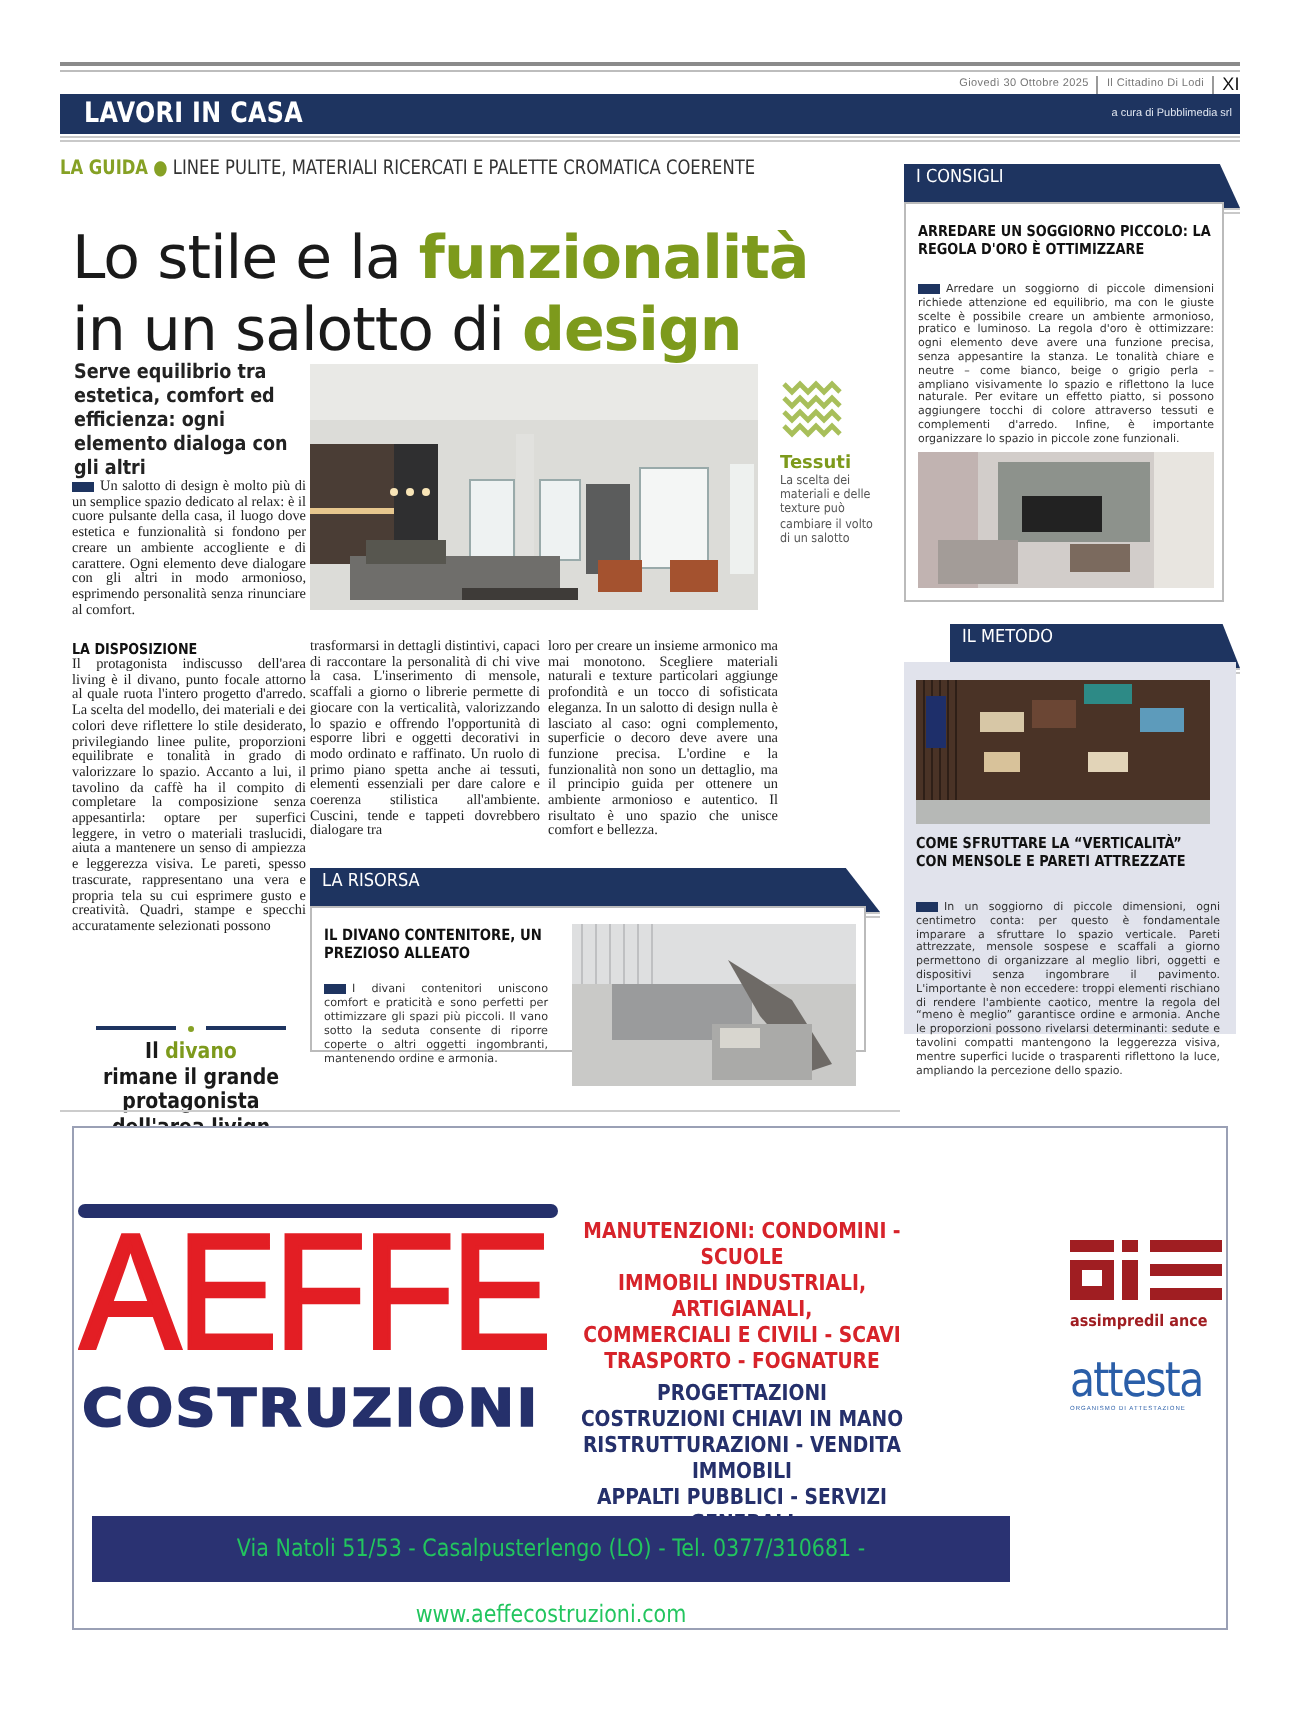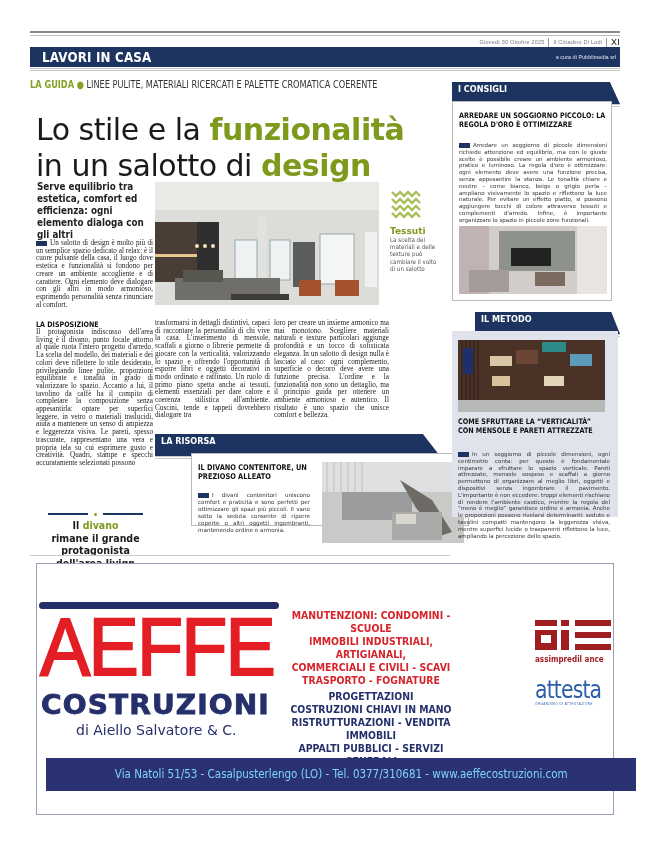--- a/index.html
+++ b/index.html
@@ -50,26 +50,26 @@
 
   
   .pullquote { left: 37px; top: 511px; width: 117px; text-align: center; }
   .pq-rule { display: flex; align-items: center; justify-content: center; gap: 6px; height: 6px; }
   .pq-rule .ln { width: 40px; height: 1.5px; background: #1e3460; }
   .pq-rule .dt { width: 3px; height: 3px; border-radius: 50%; background: #86a125; }
   .pq-text { font-family: "DejaVu Sans", sans-serif; font-size: 11px; line-height: 12.5px; font-weight: bold; color: #1a1a1a; margin: 3px 0; transform: scaleX(0.86); }
   .pq-text .hl { color: #7d9a1c; }
 
   
-  .ribbon { height: 22px; background: #1e3460; color: #fff; font-family: "DejaVu Sans", sans-serif; font-weight: bold; font-size: 9px; clip-path: polygon(0 0, 94% 0, 100% 100%, 0 100%); }
+  .ribbon { height: 22px; background: #1e3460; color: #fff; font-family: "DejaVu Sans", sans-serif; font-weight: normal; font-size: 9px; clip-path: polygon(0 0, 94% 0, 100% 100%, 0 100%); }
   .ribbon span { position: absolute; left: 6px; top: 2px; transform: scaleX(0.9); transform-origin: left; }
   .ribbon-under { height: 3px; background: repeating-linear-gradient(to bottom, #c9c9c9 0, #c9c9c9 1px, #fff 1px, #fff 2px); }
 
   .risorsa { left: 155px; top: 434px; width: 285px; }
-  .risorsa-box { position: absolute; left: 155px; top: 453px; width: 278px; height: 73px; border: 1px solid #bbb; background: #fff; margin-left: 36px; }
+  .risorsa-box { position: absolute; left: 155px; top: 453px; width: 278px; height: 73px; border: 1px solid #bbb; background: #fff; }
   .risorsa-title { position: absolute; left: 6px; top: 9px; font-family: "DejaVu Sans", sans-serif; font-weight: bold; font-size: 7.8px; line-height: 9px; color: #111; transform: scaleX(0.85); transform-origin: left; width: 140px; }
   .risorsa-body { position: absolute; left: 6px; top: 38px; width: 112px; font-family: "DejaVu Sans", sans-serif; font-size: 5.6px; line-height: 7px; color: #333; text-align: justify; }
   .risorsa-img { position: absolute; left: 130px; top: 8px; width: 142px; height: 81px; background: #cfcfcf; overflow: hidden; }
 
   
   .consigli { left: 452px; top: 82px; width: 168px; }
   .consigli-box { left: 452px; top: 101px; width: 160px; height: 200px; border: 1px solid #bbb; background: #fff; }
   .box-title { position: absolute; left: 6px; font-family: "DejaVu Sans", sans-serif; font-weight: bold; font-size: 7.6px; line-height: 9px; color: #111; transform: scaleX(0.85); transform-origin: left; width: 175px; }
   .box-body { position: absolute; left: 6px; width: 148px; font-family: "DejaVu Sans", sans-serif; font-size: 5.5px; line-height: 6.8px; color: #333; text-align: justify; }
   .consigli-img { position: absolute; left: 6px; top: 124px; width: 148px; height: 68px; background: #c8c8c8; overflow: hidden; }
@@ -85,21 +85,21 @@
   .ad-costr { position: absolute; left: 4px; top: 128px; font-family: "DejaVu Sans", sans-serif; font-size: 26px; line-height: 26px; font-weight: bold; color: #25306b; letter-spacing: 1px; transform: scaleX(1.08); transform-origin: left; -webkit-text-stroke: 0.8px #25306b; }
   .ad-owner { position: absolute; left: 39px; top: 158px; font-family: "DejaVu Sans", sans-serif; font-size: 14px; color: #25306b; }
   .ad-services { position: absolute; left: 239px; top: 45px; width: 190px; text-align: center; font-family: "DejaVu Sans", sans-serif; font-weight: bold; font-size: 11px; line-height: 13px; transform: scaleX(0.85); transform-origin: center top; }
   .ad-services .red { color: #d7232a; }
   .ad-services .blue { color: #25306b; margin-top: 3px; }
   .ad-aie { position: absolute; left: 498px; top: 56px; width: 78px; }
   .ad-aie .label { font-size: 8px; color: #a01e22; font-weight: bold; font-family: "DejaVu Sans", sans-serif; margin-top: 1px; transform: scaleX(0.9); transform-origin: left; white-space: nowrap; }
   .ad-attesta { position: absolute; left: 498px; top: 114px; width: 80px; }
   .ad-attesta .word { font-family: "DejaVu Sans", sans-serif; font-size: 24px; color: #2a5ea8; letter-spacing: -1px; line-height: 24px; transform: scaleX(0.85); transform-origin: left; }
   .ad-attesta .sub { font-size: 3px; color: #2a5ea8; letter-spacing: 0.5px; white-space: nowrap; }
-  .ad-footer { position: absolute; left: 9px; top: 194px; width: 590px; height: 33px; background: #2a3272; color: #7dd3fc; font-family: "DejaVu Sans", sans-serif; font-size: 12px; text-align: center; line-height: 33px; }
+  .ad-footer { position: absolute; left: 9px; top: 194px; width: 459px; height: 33px; background: #2a3272; color: #22c55e; font-family: "DejaVu Sans", sans-serif; font-size: 12px; text-align: center; line-height: 33px; }
   .ad-footer span { display: inline-block; transform: scaleX(0.86); }
 </style>
 </head>
 <body>
 
 <div class="abs top-rule1"></div>
 <div class="abs top-rule2"></div>
 <div class="abs dateline">
   <span>Giovedì 30 Ottobre 2025</span>
   <span class="sep"></span>
@@ -267,21 +267,20 @@
     </svg>
   </div>
   <div class="box-title" style="top:86px;">COME SFRUTTARE LA “VERTICALITÀ” CON MENSOLE E PARETI ATTREZZATE</div>
   <div class="box-body" style="top:120px; width:152px;"><span class="sq"></span><span>In un soggiorno di piccole dimensioni, ogni centimetro conta: per questo è fondamentale imparare a sfruttare lo spazio verticale. Pareti attrezzate, mensole sospese e scaffali a giorno permettono di organizzare al meglio libri, oggetti e dispositivi senza ingombrare il pavimento. L'importante è non eccedere: troppi elementi rischiano di rendere l'ambiente caotico, mentre la regola del “meno è meglio” garantisce ordine e armonia. Anche le proporzioni possono rivelarsi determinanti: sedute e tavolini compatti mantengono la leggerezza visiva, mentre superfici lucide o trasparenti riflettono la luce, ampliando la percezione dello spazio.</span></div>
 </div>
 
 <div class="abs ad">
   <div class="ad-bar"></div>
   <div class="ad-aeffe">AEFFE</div>
   <div class="ad-costr">COSTRUZIONI</div>
-  <div class="ad-owner">di Aiello Salvatore &amp; C.</div>
   <div class="ad-services">
     <div class="red">
       <div>MANUTENZIONI: CONDOMINI - SCUOLE</div>
       <div>IMMOBILI INDUSTRIALI, ARTIGIANALI,</div>
       <div>COMMERCIALI E CIVILI - SCAVI</div>
       <div>TRASPORTO - FOGNATURE</div>
     </div>
     <div class="blue">
       <div>PROGETTAZIONI</div>
       <div>COSTRUZIONI CHIAVI IN MANO</div>

